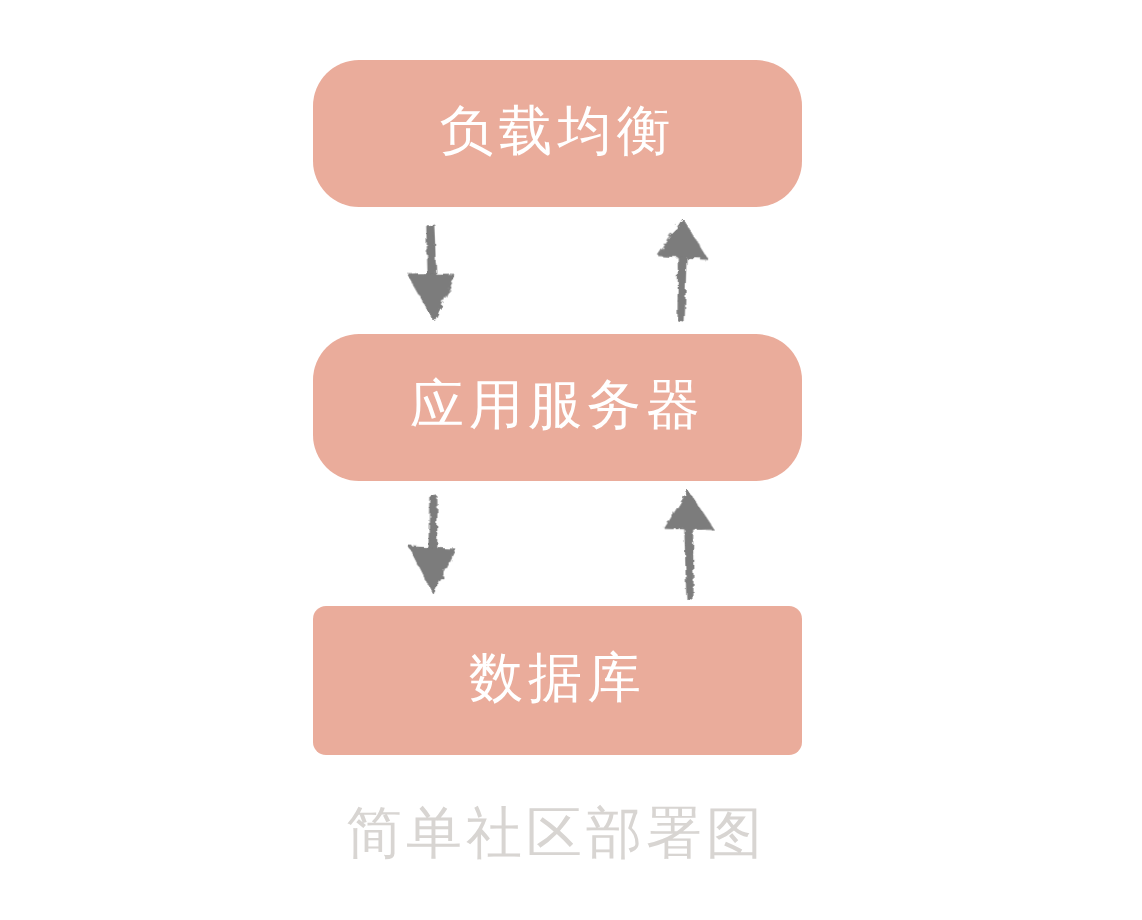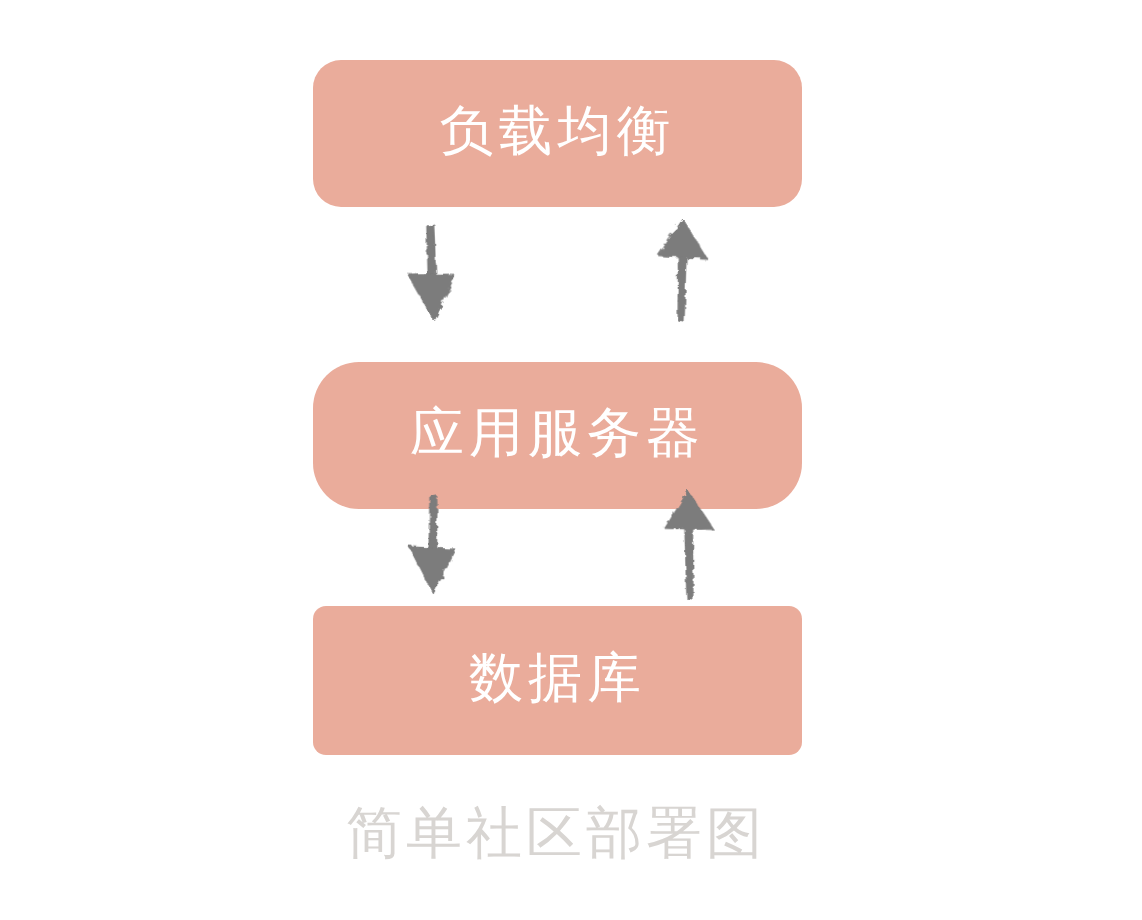--- a/index.html
+++ b/index.html
@@ -24,22 +24,22 @@
   .node {
     position: absolute;
     left: 313px;
     width: 489px; height: 147px;
     background: var(--node-fill, #EAAC9B);
     border-radius: 46px;
     display: flex;
     align-items: center;
     justify-content: center;
   }
-  .node-1 { top: 60px; border-radius: 28px; }
-  .node-2 { top: 334px; margin-top: 28px; }
+  .node-1 { top: 60px; }
+  .node-2 { top: 334px; }
   .node-3 { top: 606px; height: 149px; border-radius: 13px; }
   .node-label {
     color: var(--node-text, #FFFFFF);
     font-size: 54px;
     letter-spacing: 5px;
     font-weight: 400;
     white-space: nowrap;
     transform: translateY(-2px);
   }
   .arrow {

